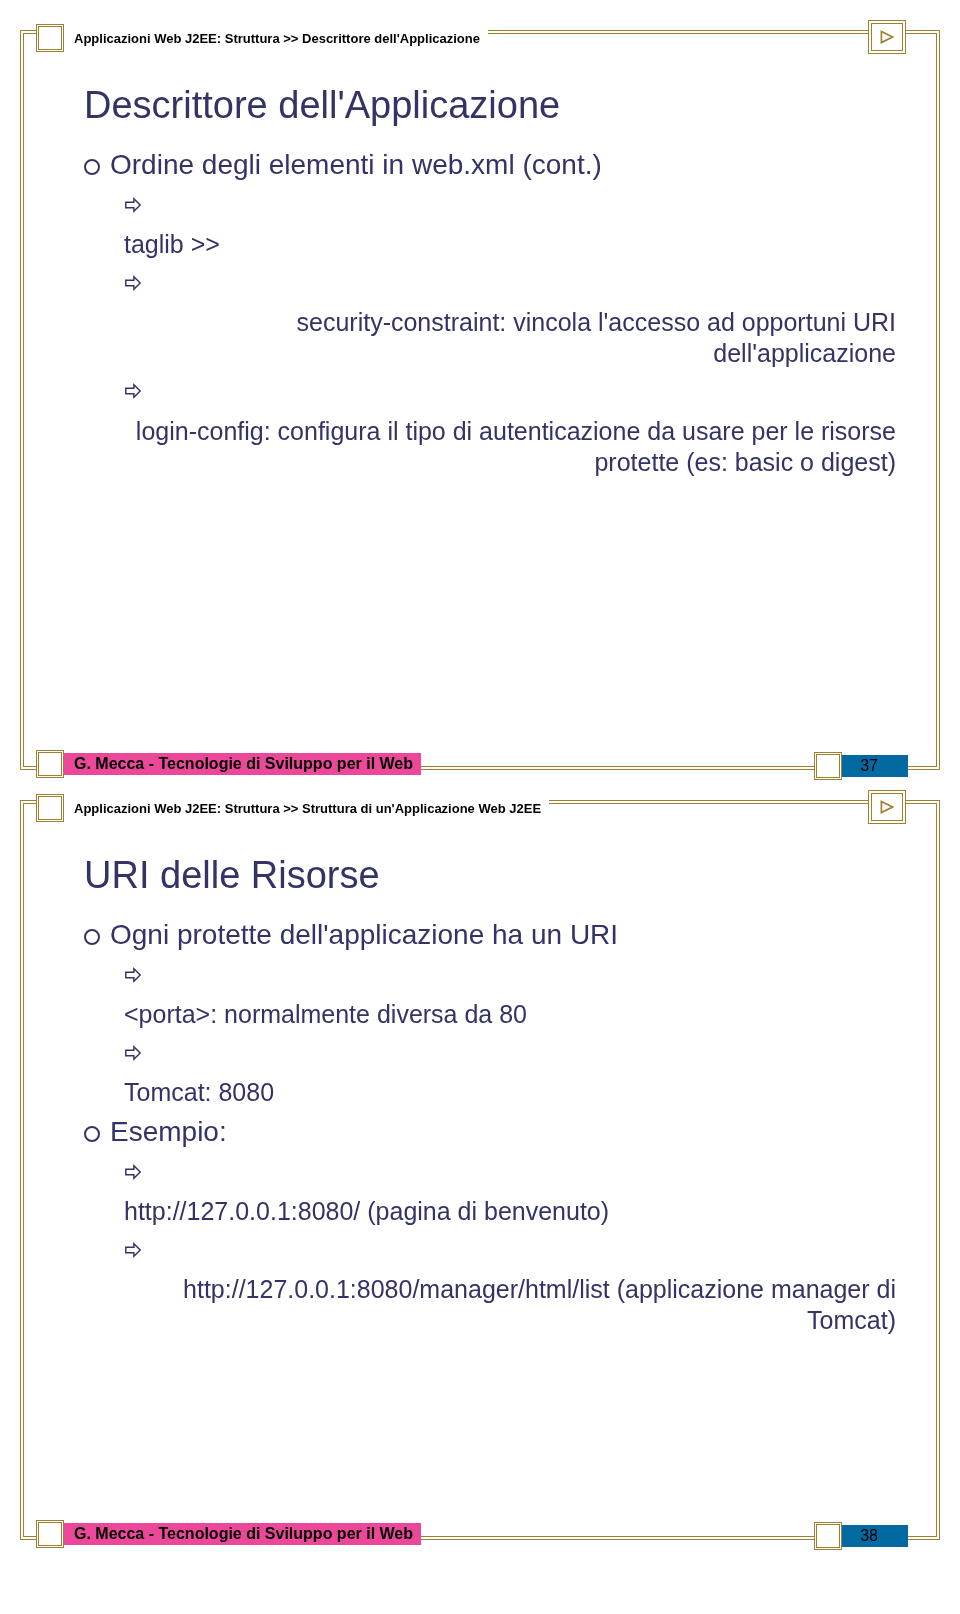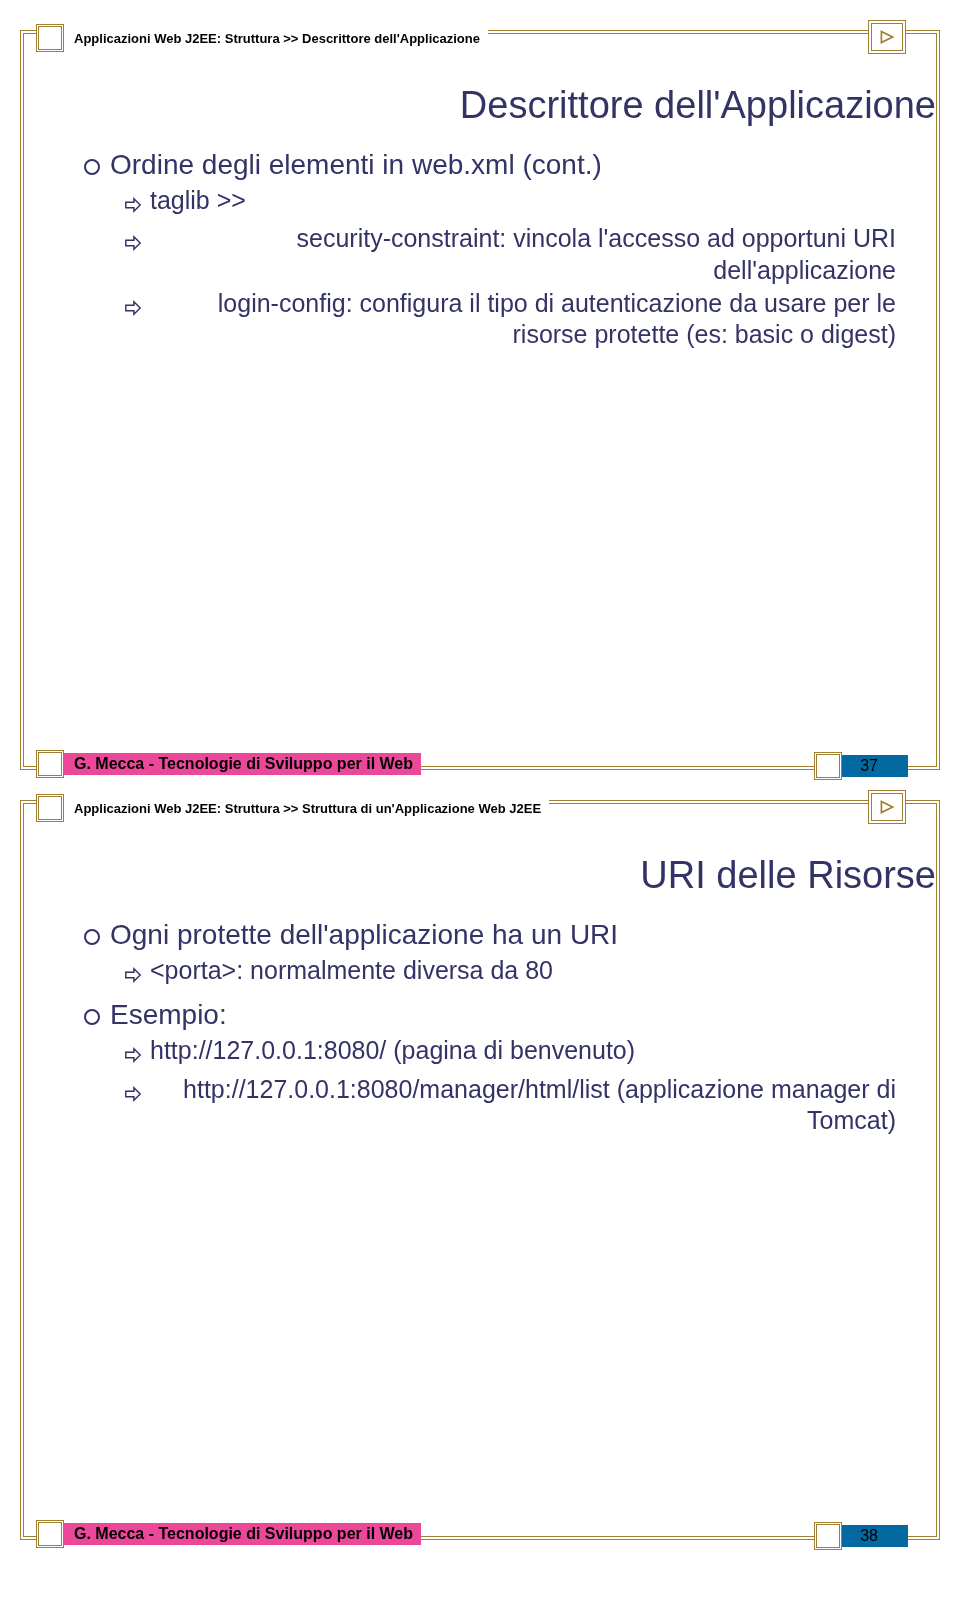--- a/index.html
+++ b/index.html
@@ -60,21 +60,20 @@
     align-items: center;
     justify-content: center;
   }
   .nav-box svg { width: 14px; height: 14px; }
   .slide-title {
     font-family: "Trebuchet MS", sans-serif;
     font-size: 38px;
     color: #333366;
     margin: 32px 0 22px 60px;
     font-weight: normal;
-    text-align: right;
   }
   .content {
     margin-left: 60px;
     margin-right: 40px;
     text-align: right;
   }
   .l1 {
     font-family: Arial, sans-serif;
     font-size: 28px;
     color: #333366;
@@ -93,20 +92,21 @@
   }
   .l2 {
     font-family: Arial, sans-serif;
     font-size: 25px;
     color: #333366;
     margin: 2px 0 2px 40px;
     display: flex;
     align-items: flex-start;
     gap: 8px;
     line-height: 1.25;
+    flex-direction: column;
   }
   .l2 .arrow {
     flex-shrink: 0;
     margin-top: 5px;
   }
   .l2 .arrow svg { width: 18px; height: 18px; }
   .footer {
     position: absolute;
     bottom: -12px;
     left: 0;
@@ -232,20 +232,28 @@
         <span>Ogni protette dell'applicazione ha un URI</span>
       </div>
       <div class="l2">
         <span class="arrow">
           <svg viewBox="0 0 20 20">
               <path d="M2 7 L11 7 L11 3 L18 10 L11 17 L11 13 L2 13 Z" fill="none" stroke="#333366" stroke-width="1.6"></path>
             </svg>
         </span>
         <span>&lt;porta&gt;: normalmente diversa da 80</span>
       </div>
+      <div class="l2">
+        <span class="arrow">
+          <svg viewBox="0 0 20 20">
+              <path d="M2 7 L11 7 L11 3 L18 10 L11 17 L11 13 L2 13 Z" fill="none" stroke="#333366" stroke-width="1.6"></path>
+            </svg>
+        </span>
+        <span>Tomcat: 8080</span>
+      </div>
 
       <div class="l1">
         <span class="bullet-circle"></span>
         <span>Esempio:</span>
       </div>
       <div class="l2">
         <span class="arrow">
           <svg viewBox="0 0 20 20">
               <path d="M2 7 L11 7 L11 3 L18 10 L11 17 L11 13 L2 13 Z" fill="none" stroke="#333366" stroke-width="1.6"></path>
             </svg>

